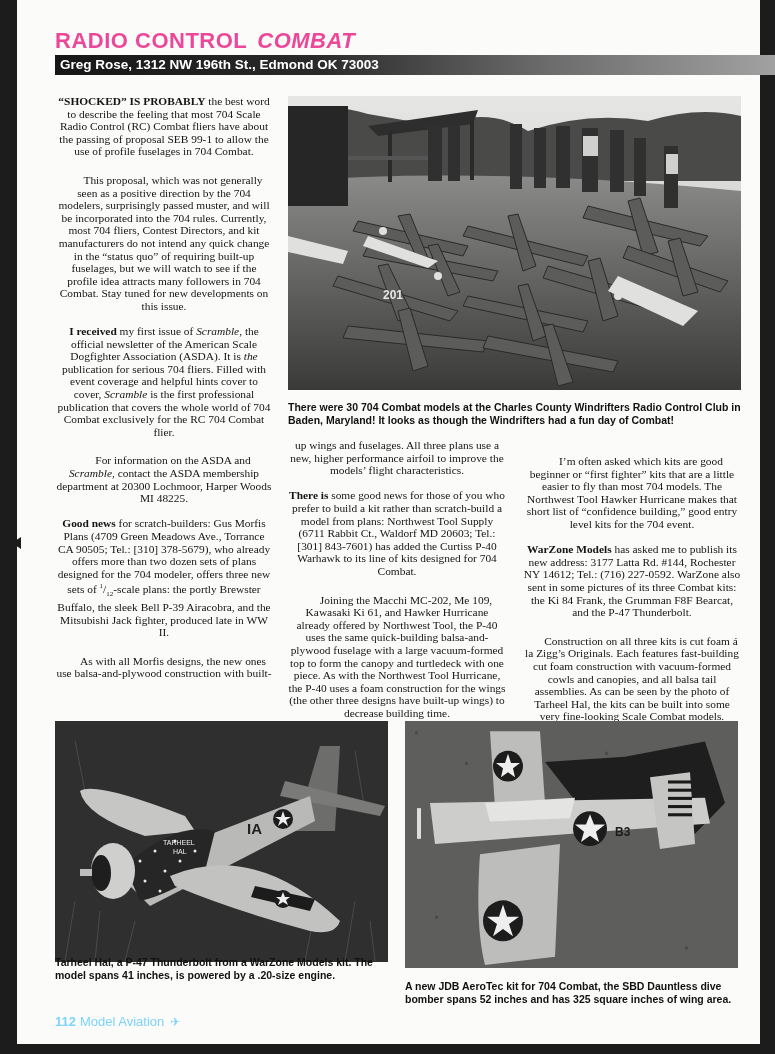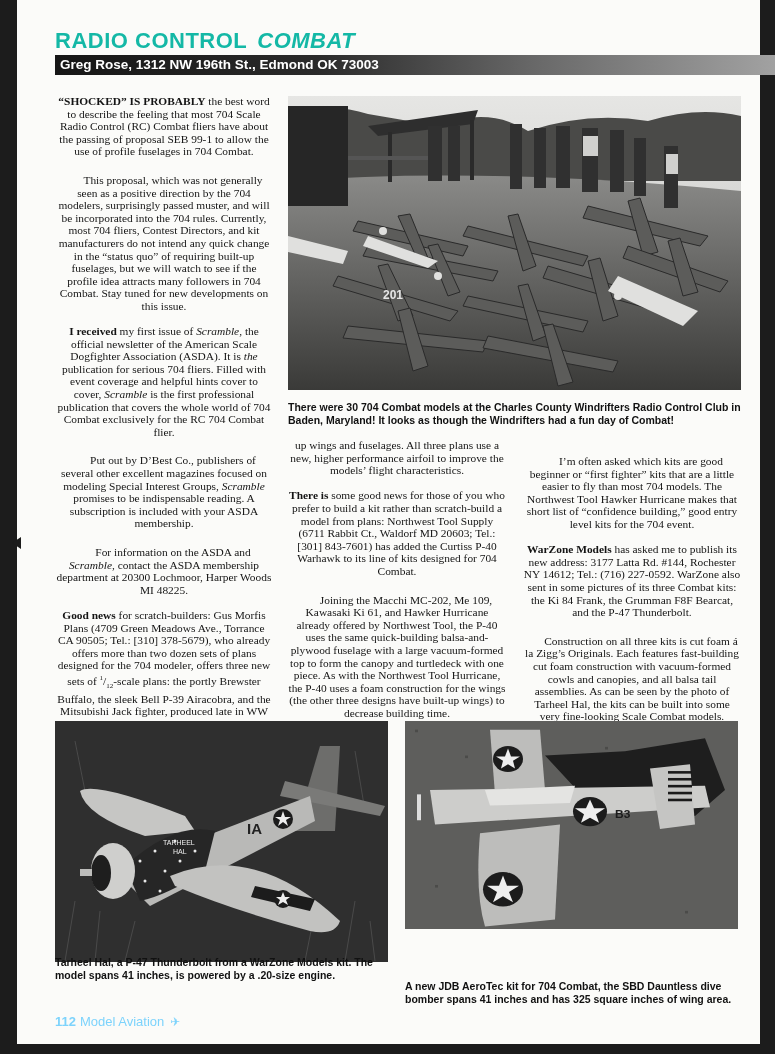--- a/index.html
+++ b/index.html
@@ -15,21 +15,21 @@
     background: #fbfbf9;
   }
   .scan-nick {
     position: absolute; left: 12px; top: 537px; width: 0; height: 0;
     border-top: 6px solid transparent; border-bottom: 6px solid transparent;
     border-right: 9px solid #1c1c1c;
   }
   .title {
     position: absolute; left: 55px; top: 28px;
     font-family: "Liberation Sans", sans-serif; font-weight: bold;
-    font-size: 22px; letter-spacing: 0.5px; color: #14b8a6;
+    font-size: 22px; letter-spacing: 0.5px; color: #ec4899;
     white-space: nowrap;
   }
   .title .it { font-style: italic; margin-left: 10px; }
   .byline {
     position: absolute; left: 55px; top: 55px; width: 748px; height: 20px;
     background: linear-gradient(to right, #161616 0%, #2a2a2a 35%, #6a6a6a 65%, #a8a8a8 100%);
     color: #fff; font-family: "Liberation Sans", sans-serif; font-weight: bold;
     font-size: 13.5px; line-height: 20px; padding-left: 5px; box-sizing: border-box;
     white-space: nowrap;
   }
@@ -43,21 +43,21 @@
   .col b { font-weight: bold; }
   .col1 { left: 55px; top: 95px; width: 218px; }
   .col2 { left: 288px; top: 439px; width: 218px; }
   .col3 { left: 523px; top: 439px; width: 218px; }
   .photo {
     position: absolute; overflow: hidden; background: #22c55e;
   }
   .photo svg { display: block; width: 100%; height: 100%; }
   .photo-main { left: 288px; top: 96px; width: 453px; height: 294px; }
   .photo-p47 { left: 55px; top: 721px; width: 333px; height: 241px; }
-  .photo-sbd { left: 405px; top: 721px; width: 333px; height: 208px; }
+  .photo-sbd { left: 405px; top: 721px; width: 333px; height: 247px; }
   .caption {
     position: absolute; font-family: "Liberation Sans", sans-serif; font-weight: bold;
     font-size: 10.5px; line-height: 13px; color: #111;
   }
   .cap-main { left: 288px; top: 401px; width: 460px; }
   .cap-p47 { left: 55px; top: 928px; width: 345px; margin-top: 28px; }
   .cap-sbd { left: 405px; top: 980px; width: 345px; }
   .folio {
     position: absolute; left: 55px; top: 1014px;
     font-family: "Liberation Sans", sans-serif; font-size: 13px; color: #7dd3fc;
@@ -75,21 +75,20 @@
 
 <div class="title">
   <span>RADIO CONTROL</span><span class="it">COMBAT</span>
 </div>
 <div class="byline">Greg Rose, 1312 NW 196th St., Edmond OK 73003</div>
 
 <div class="col col1">
   <p><b>“SHOCKED” IS PROBABLY</b><span> the best word to describe the feeling that most 704 Scale Radio Control (RC) Combat fliers have about the passing of proposal SEB 99-1 to allow the use of profile fuselages in 704 Combat.</span></p>
   <p class="ind">This proposal, which was not generally seen as a positive direction by the 704 modelers, surprisingly passed muster, and will be incorporated into the 704 rules. Currently, most 704 fliers, Contest Directors, and kit manufacturers do not intend any quick change in the “status quo” of requiring built-up fuselages, but we will watch to see if the profile idea attracts many followers in 704 Combat. Stay tuned for new developments on this issue.</p>
   <p class="gap"><b>I received</b><span> my first issue of </span><i>Scramble</i><span>, the official newsletter of the American Scale Dogfighter Association (ASDA). It is </span><i>the</i><span> publication for serious 704 fliers. Filled with event coverage and helpful hints cover to cover, </span><i>Scramble</i><span> is the first professional publication that covers the whole world of 704 Combat exclusively for the RC 704 Combat flier.</span></p>
-  <p class="ind"><span>Put out by D’Best Co., publishers of several other excellent magazines focused on modeling Special Interest Groups, </span><i>Scramble</i><span> promises to be indispensable reading. A subscription is included with your ASDA membership.</span></p>
   <p class="ind"><span>For information on the ASDA and </span><i>Scramble</i><span>, contact the ASDA membership department at 20300 Lochmoor, Harper Woods MI 48225.</span></p>
   <p class="gap"><b>Good news</b><span> for scratch-builders: Gus Morfis Plans (4709 Green Meadows Ave., Torrance CA 90505; Tel.: [310] 378-5679), who already offers more than two dozen sets of plans designed for the 704 modeler, offers three new sets of </span><sup class="frac">1</sup>/<sub class="frac">12</sub><span>-scale plans: the portly Brewster Buffalo, the sleek Bell P-39 Airacobra, and the Mitsubishi Jack fighter, produced late in WW II.</span></p>
   <p class="ind">As with all Morfis designs, the new ones use balsa-and-plywood construction with built-</p>
 </div>
 
 <div class="photo photo-main">
   <svg viewBox="0 0 453 294" preserveAspectRatio="none">
     <defs>
       <linearGradient id="sky" x1="0" y1="0" x2="0" y2="1">
         <stop offset="0" stop-color="#e6e6e4"></stop>
@@ -237,17 +236,17 @@
       <path d="M98 179 L102 191 L114 191 L104 198 L108 210 L98 203 L88 210 L92 198 L82 191 L94 191 Z" fill="#eee"></path>
       <circle cx="185" cy="105" r="17" fill="#1c1c1c"></circle>
       <path d="M185 91 L189 101 L200 101 L191 108 L194 118 L185 112 L176 118 L179 108 L170 101 L181 101 Z" fill="#eee"></path>
     </g>
     <text x="210" y="112" font-family="Liberation Sans, sans-serif" font-size="12" font-weight="bold" fill="#1c1c1c">B3</text>
     <rect x="12" y="85" width="4" height="30" fill="#ddd"></rect>
   </svg>
 </div>
 
 <div class="caption cap-p47">Tarheel Hal, a P-47 Thunderbolt from a WarZone Models kit. The model spans 41 inches, is powered by a .20-size engine.</div>
-<div class="caption cap-sbd">A new JDB AeroTec kit for 704 Combat, the SBD Dauntless dive bomber spans 41 inches and has 325 square inches of wing area.</div>
+<div class="caption cap-sbd">A new JDB AeroTec kit for 704 Combat, the SBD Dauntless dive bomber spans 52 inches and has 325 square inches of wing area.</div>
 
 <div class="folio">
   <span class="num">112</span><span>Model Aviation</span><span class="plane">✈</span>
 </div>
 
 </body></html>

